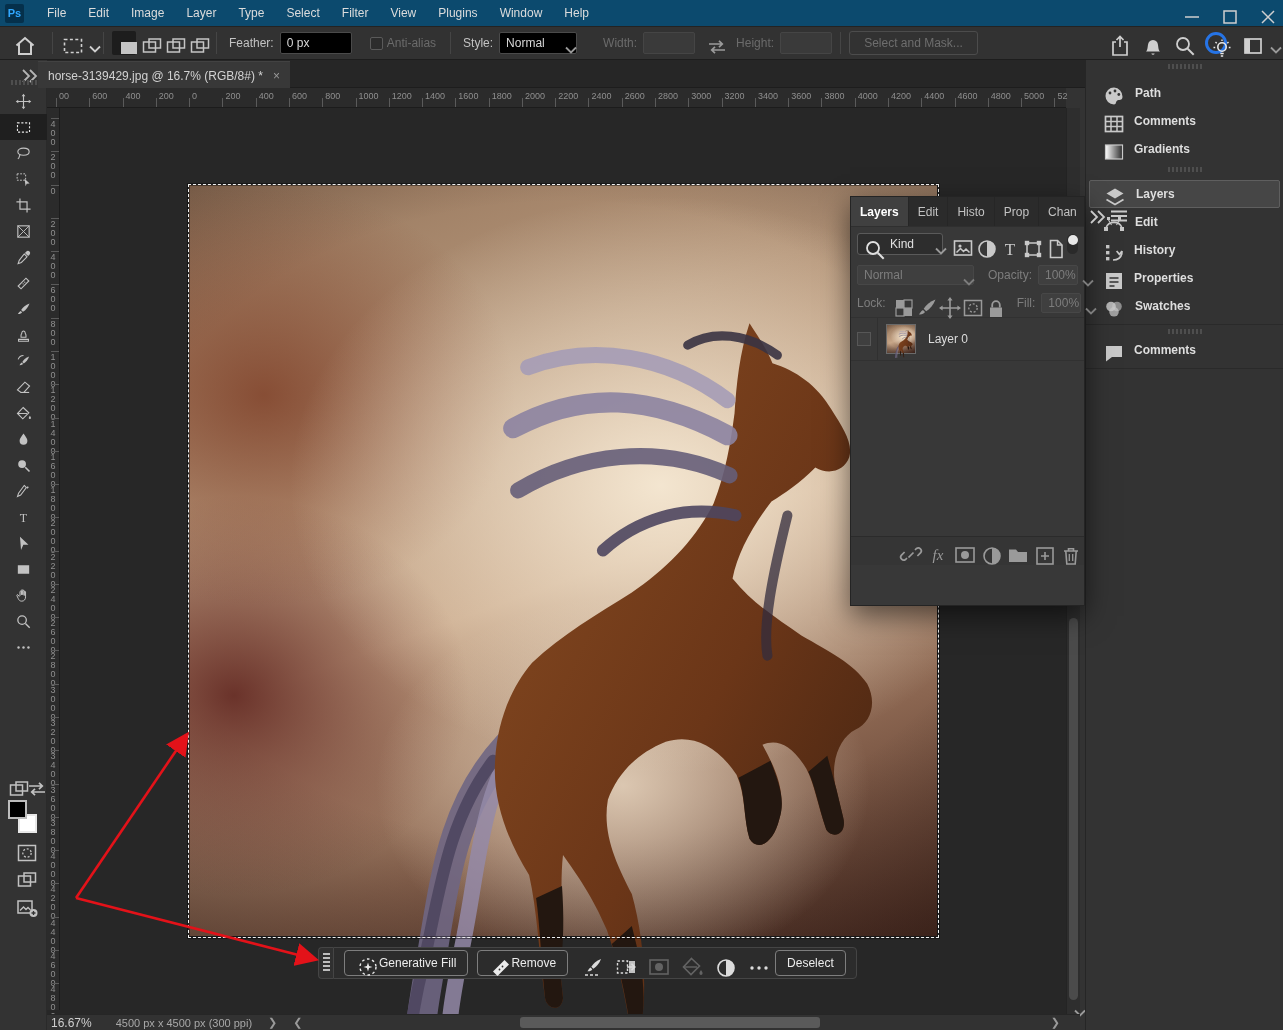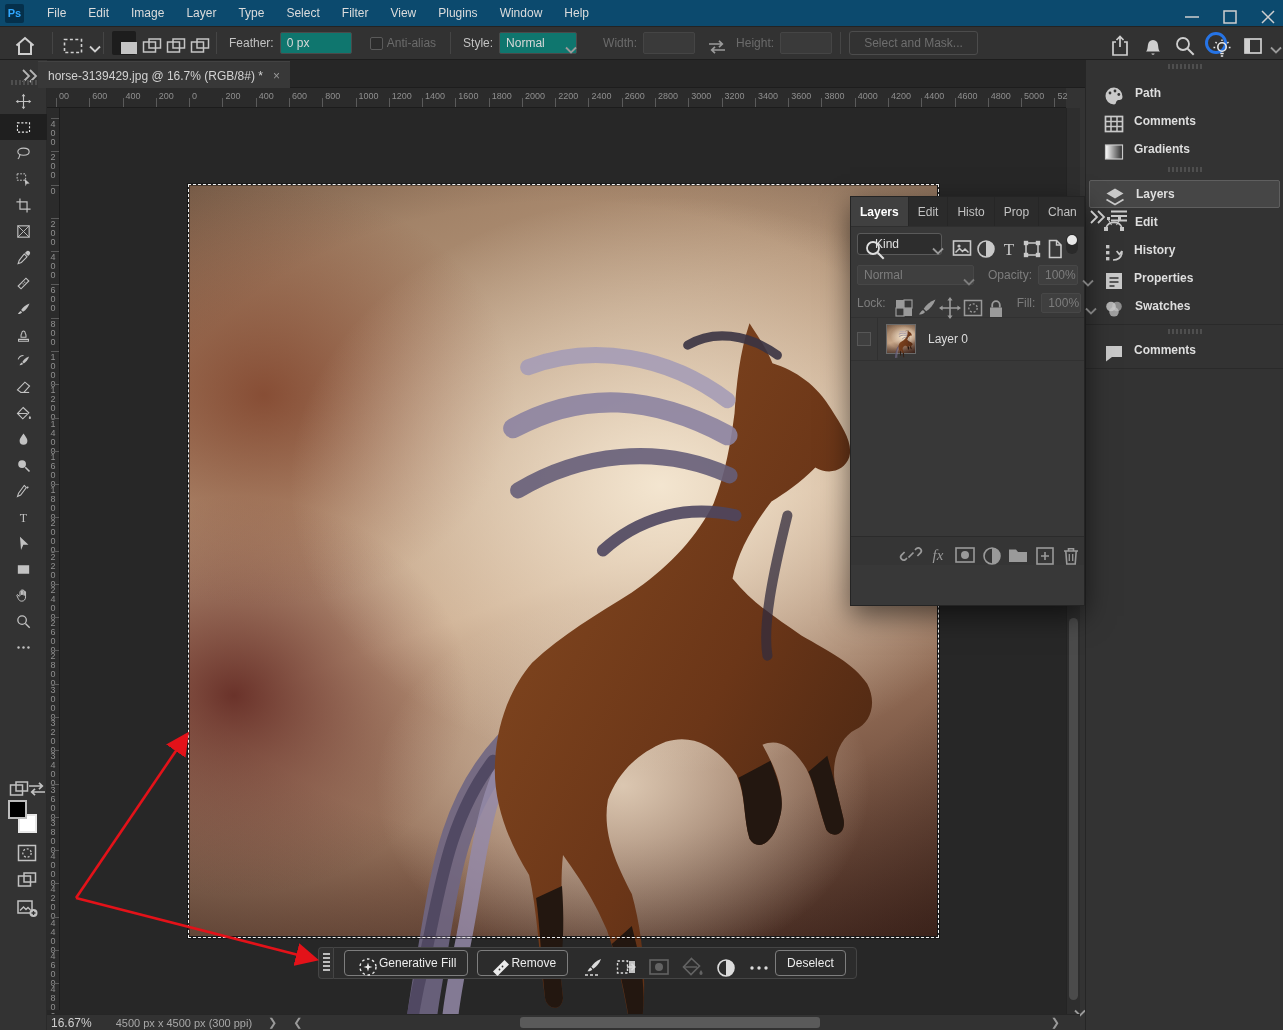--- a/index.html
+++ b/index.html
@@ -20,21 +20,21 @@
 
   
   #optionsbar{left:0;top:26px;width:1283px;height:34px;background:#323232;border-top:1px solid #232323;
               border-bottom:1px solid #1d1d1d;display:flex;align-items:center;box-sizing:border-box}
   .osep{width:1px;height:22px;background:#454545;margin:0 8px}
   .obtn{display:flex;align-items:center;justify-content:center;color:#cfcfcf}
   .boolbtn{width:24px;height:24px;border-radius:2px;display:flex;align-items:center;justify-content:center;color:#c5c5c5}
   .boolbtn.sel{background:#1d1d1d}
   .olabel{color:#c3c3c3;margin:0 6px 0 4px}
   .olabel.dis{color:#6b6b6b}
-  .obox{height:20px;background:#0f766e;border:1px solid #4a4a4a;border-radius:2px;display:flex;
+  .obox{height:20px;background:#000000;border:1px solid #4a4a4a;border-radius:2px;display:flex;
         align-items:center;padding:0 6px;color:#d8d8d8}
   .obox.dis{background:#3a3a3a;border-color:#454545;color:#6b6b6b}
   .ocheck{width:11px;height:11px;border:1px solid #5a5a5a;border-radius:2px;background:#2c2c2c}
   #sam-btn{height:22px;border:1px solid #4c4c4c;border-radius:3px;padding:0 14px;color:#6e6e6e;
            display:flex;align-items:center}
   #tr-icons{position:absolute;right:8px;top:26px;height:34px;display:flex;align-items:center;gap:14px}
   #discover-ring{width:22px;height:22px;border-radius:50%;border:3px solid #2674e6;box-sizing:border-box;
                  display:flex;align-items:center;justify-content:center;color:#e8e8e8}
 
   
@@ -94,21 +94,21 @@
 
   
   #lpanel{left:850px;top:196px;width:235px;height:410px;background:#383838;border:1px solid #242424;
           box-shadow:0 10px 26px rgba(0,0,0,.55);box-sizing:border-box}
   #ptabs{height:29px;background:#2b2b2b;display:flex;align-items:stretch;border-bottom:1px solid #2f2f2f}
   .ptab{display:flex;align-items:center;padding:0 9px;color:#c2c2c2;border-right:1px solid #262626}
   .ptab.active{background:#404040;color:#fff;font-weight:bold}
   #ptabs .pmenu{margin-left:auto;display:flex;align-items:center;gap:8px;padding-right:6px;color:#c9c9c9}
   #pfilter{height:34px;display:flex;align-items:center;padding:0 6px;gap:8px}
   #kind-combo{width:86px;height:22px;background:#2d2d2d;border:1px solid #5a5a5a;border-radius:3px;
-              display:flex;align-items:center;gap:0;padding:4px 5px;color:#e0e0e0;box-sizing:border-box}
+              display:flex;align-items:center;gap:15px;padding:4px 5px;color:#e0e0e0;box-sizing:border-box}
   .ficon{color:#c9c9c9}
   #ftoggle{margin-left:auto;width:12px;height:20px;border-radius:6px;background:#2a2a2a;position:relative}
   #ftoggle::after{content:"";position:absolute;left:1px;top:1px;width:10px;height:10px;border-radius:50%;background:#e8e8e8}
   .prow{height:28px;display:flex;align-items:center;padding:0 6px;gap:6px;color:#7d7d7d}
   .pcombo{height:20px;background:#3f3f3f;border:1px solid #474747;border-radius:2px;display:flex;align-items:center;
           padding:0 6px;color:#7d7d7d;box-sizing:border-box}
   .pval{width:40px;justify-content:space-between}
   .lockic{color:#9a9a9a;display:flex;gap:9px;align-items:center}
   .lrow{height:42px;display:flex;align-items:center;border-top:1px solid #313131}
   .lrow .viscell{width:26px;height:42px;border-right:1px solid #303030;display:flex;align-items:center;justify-content:center;color:#d0d0d0}

